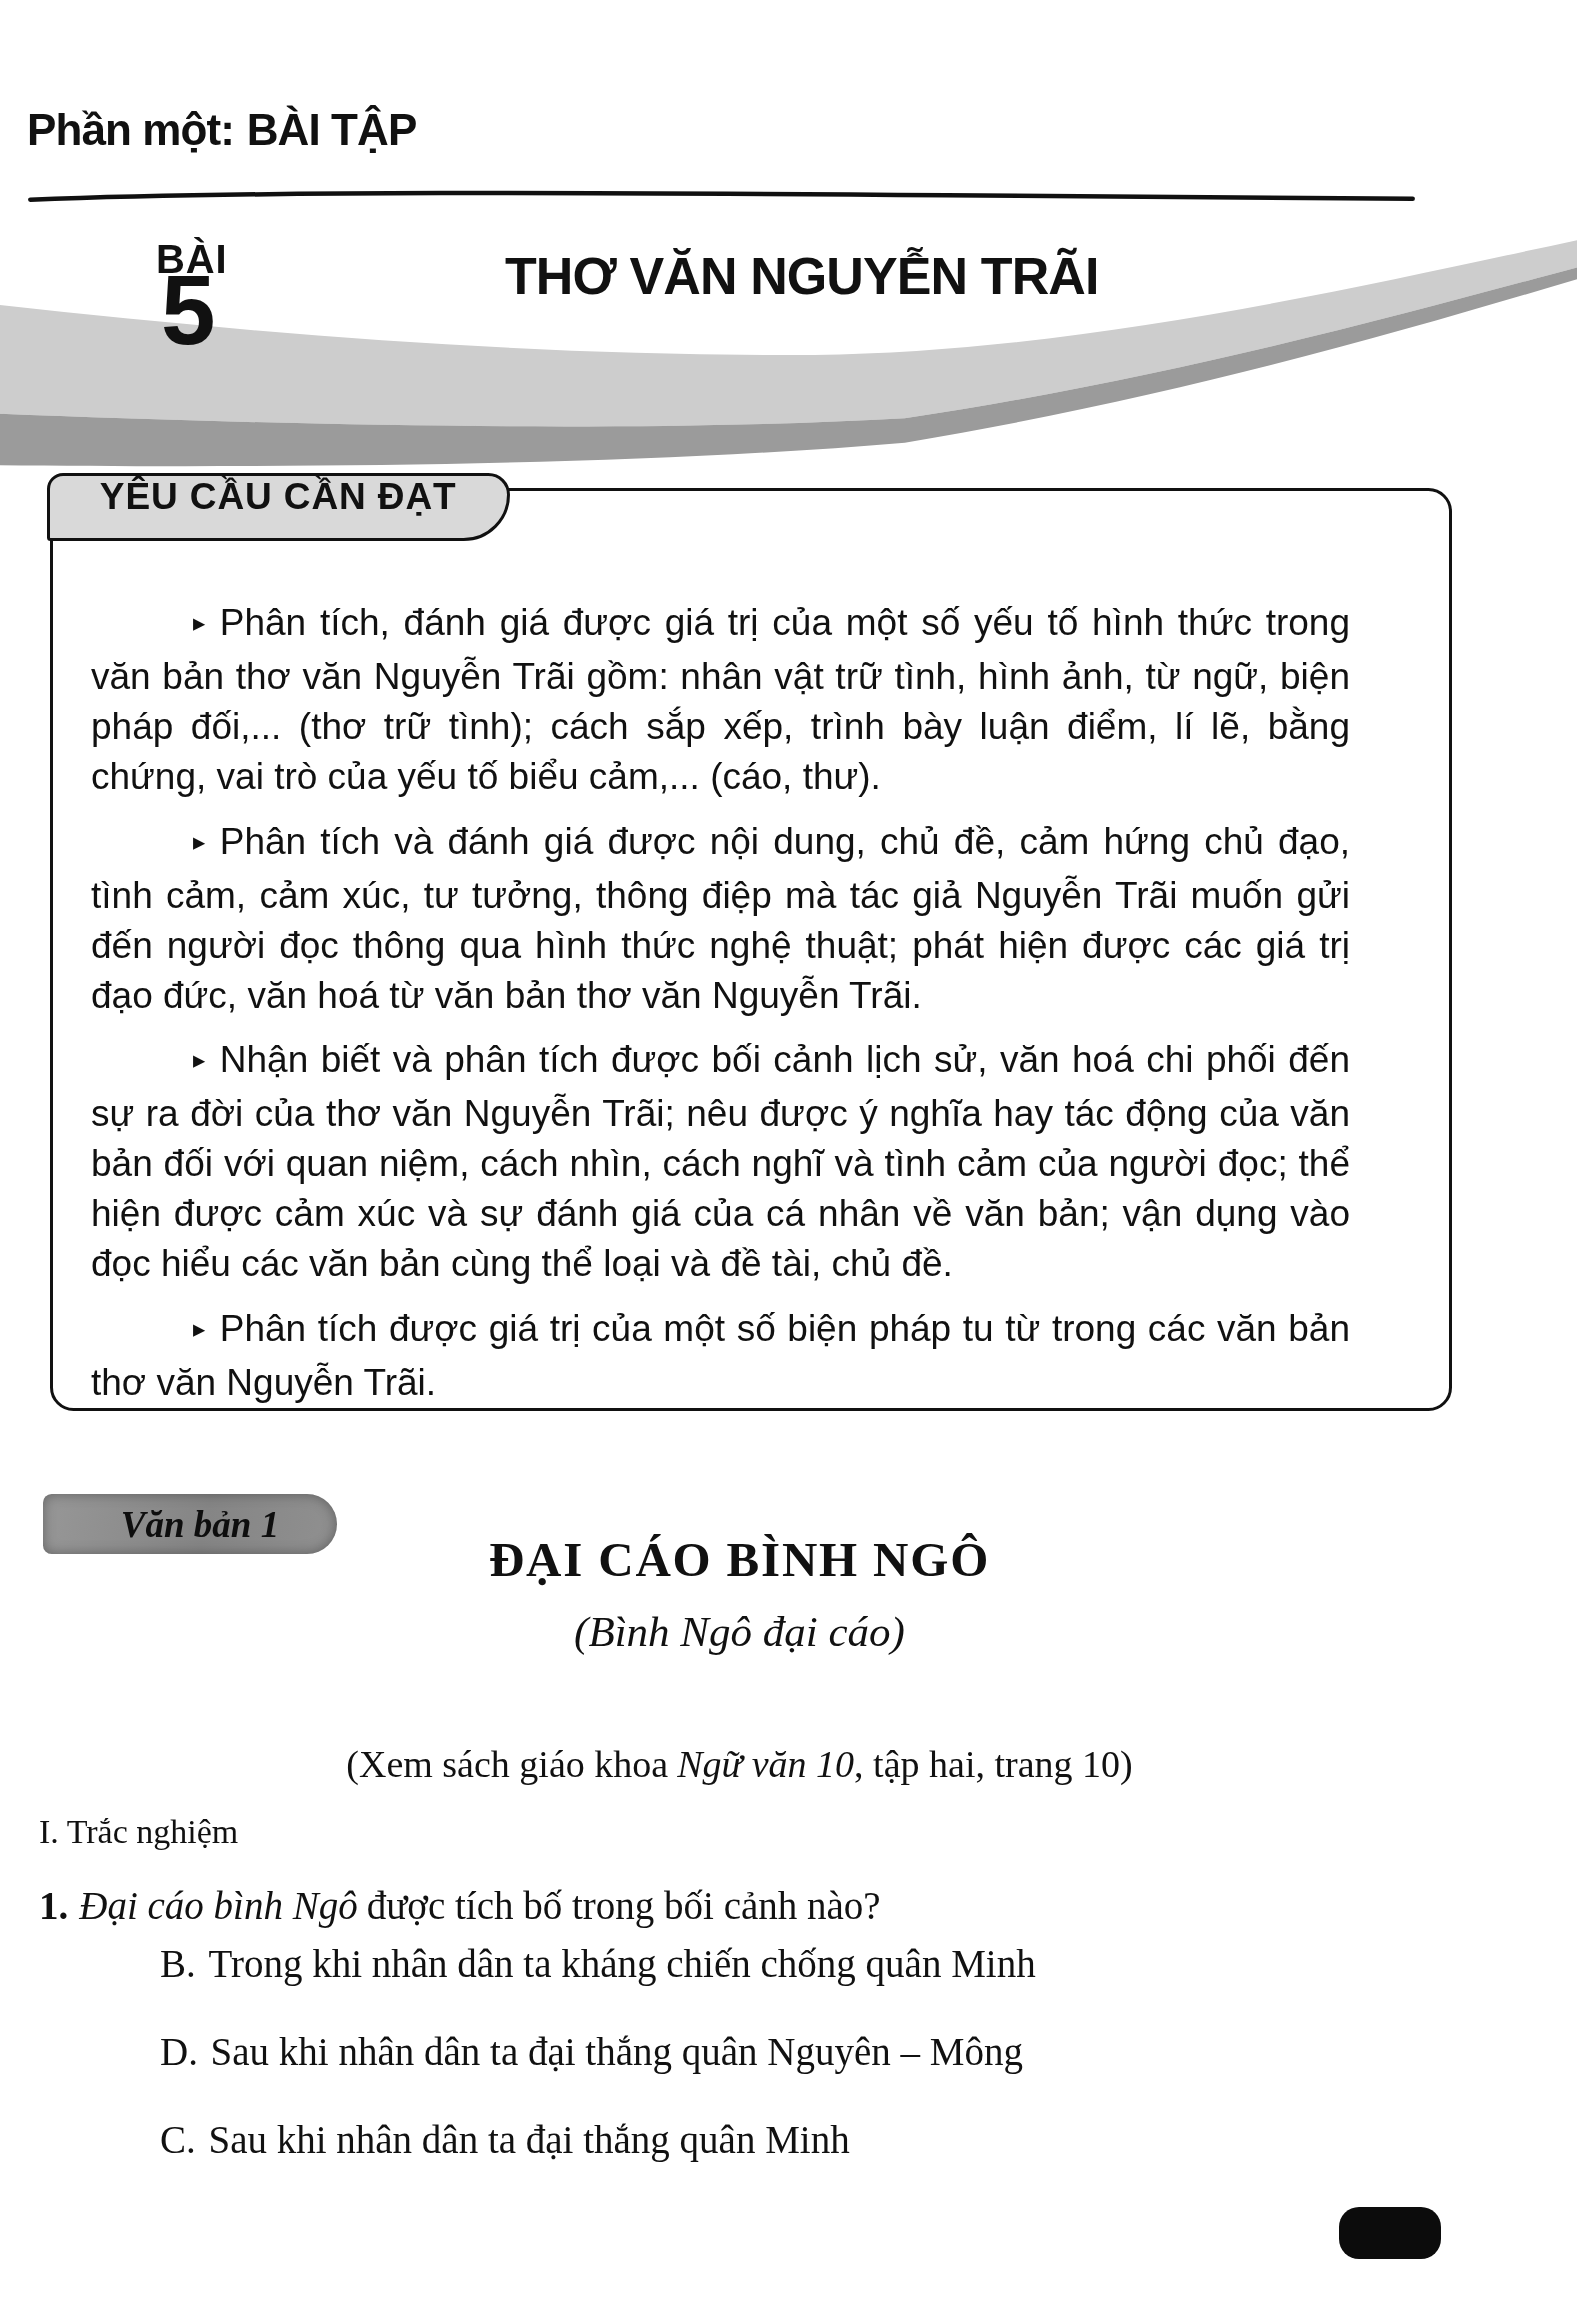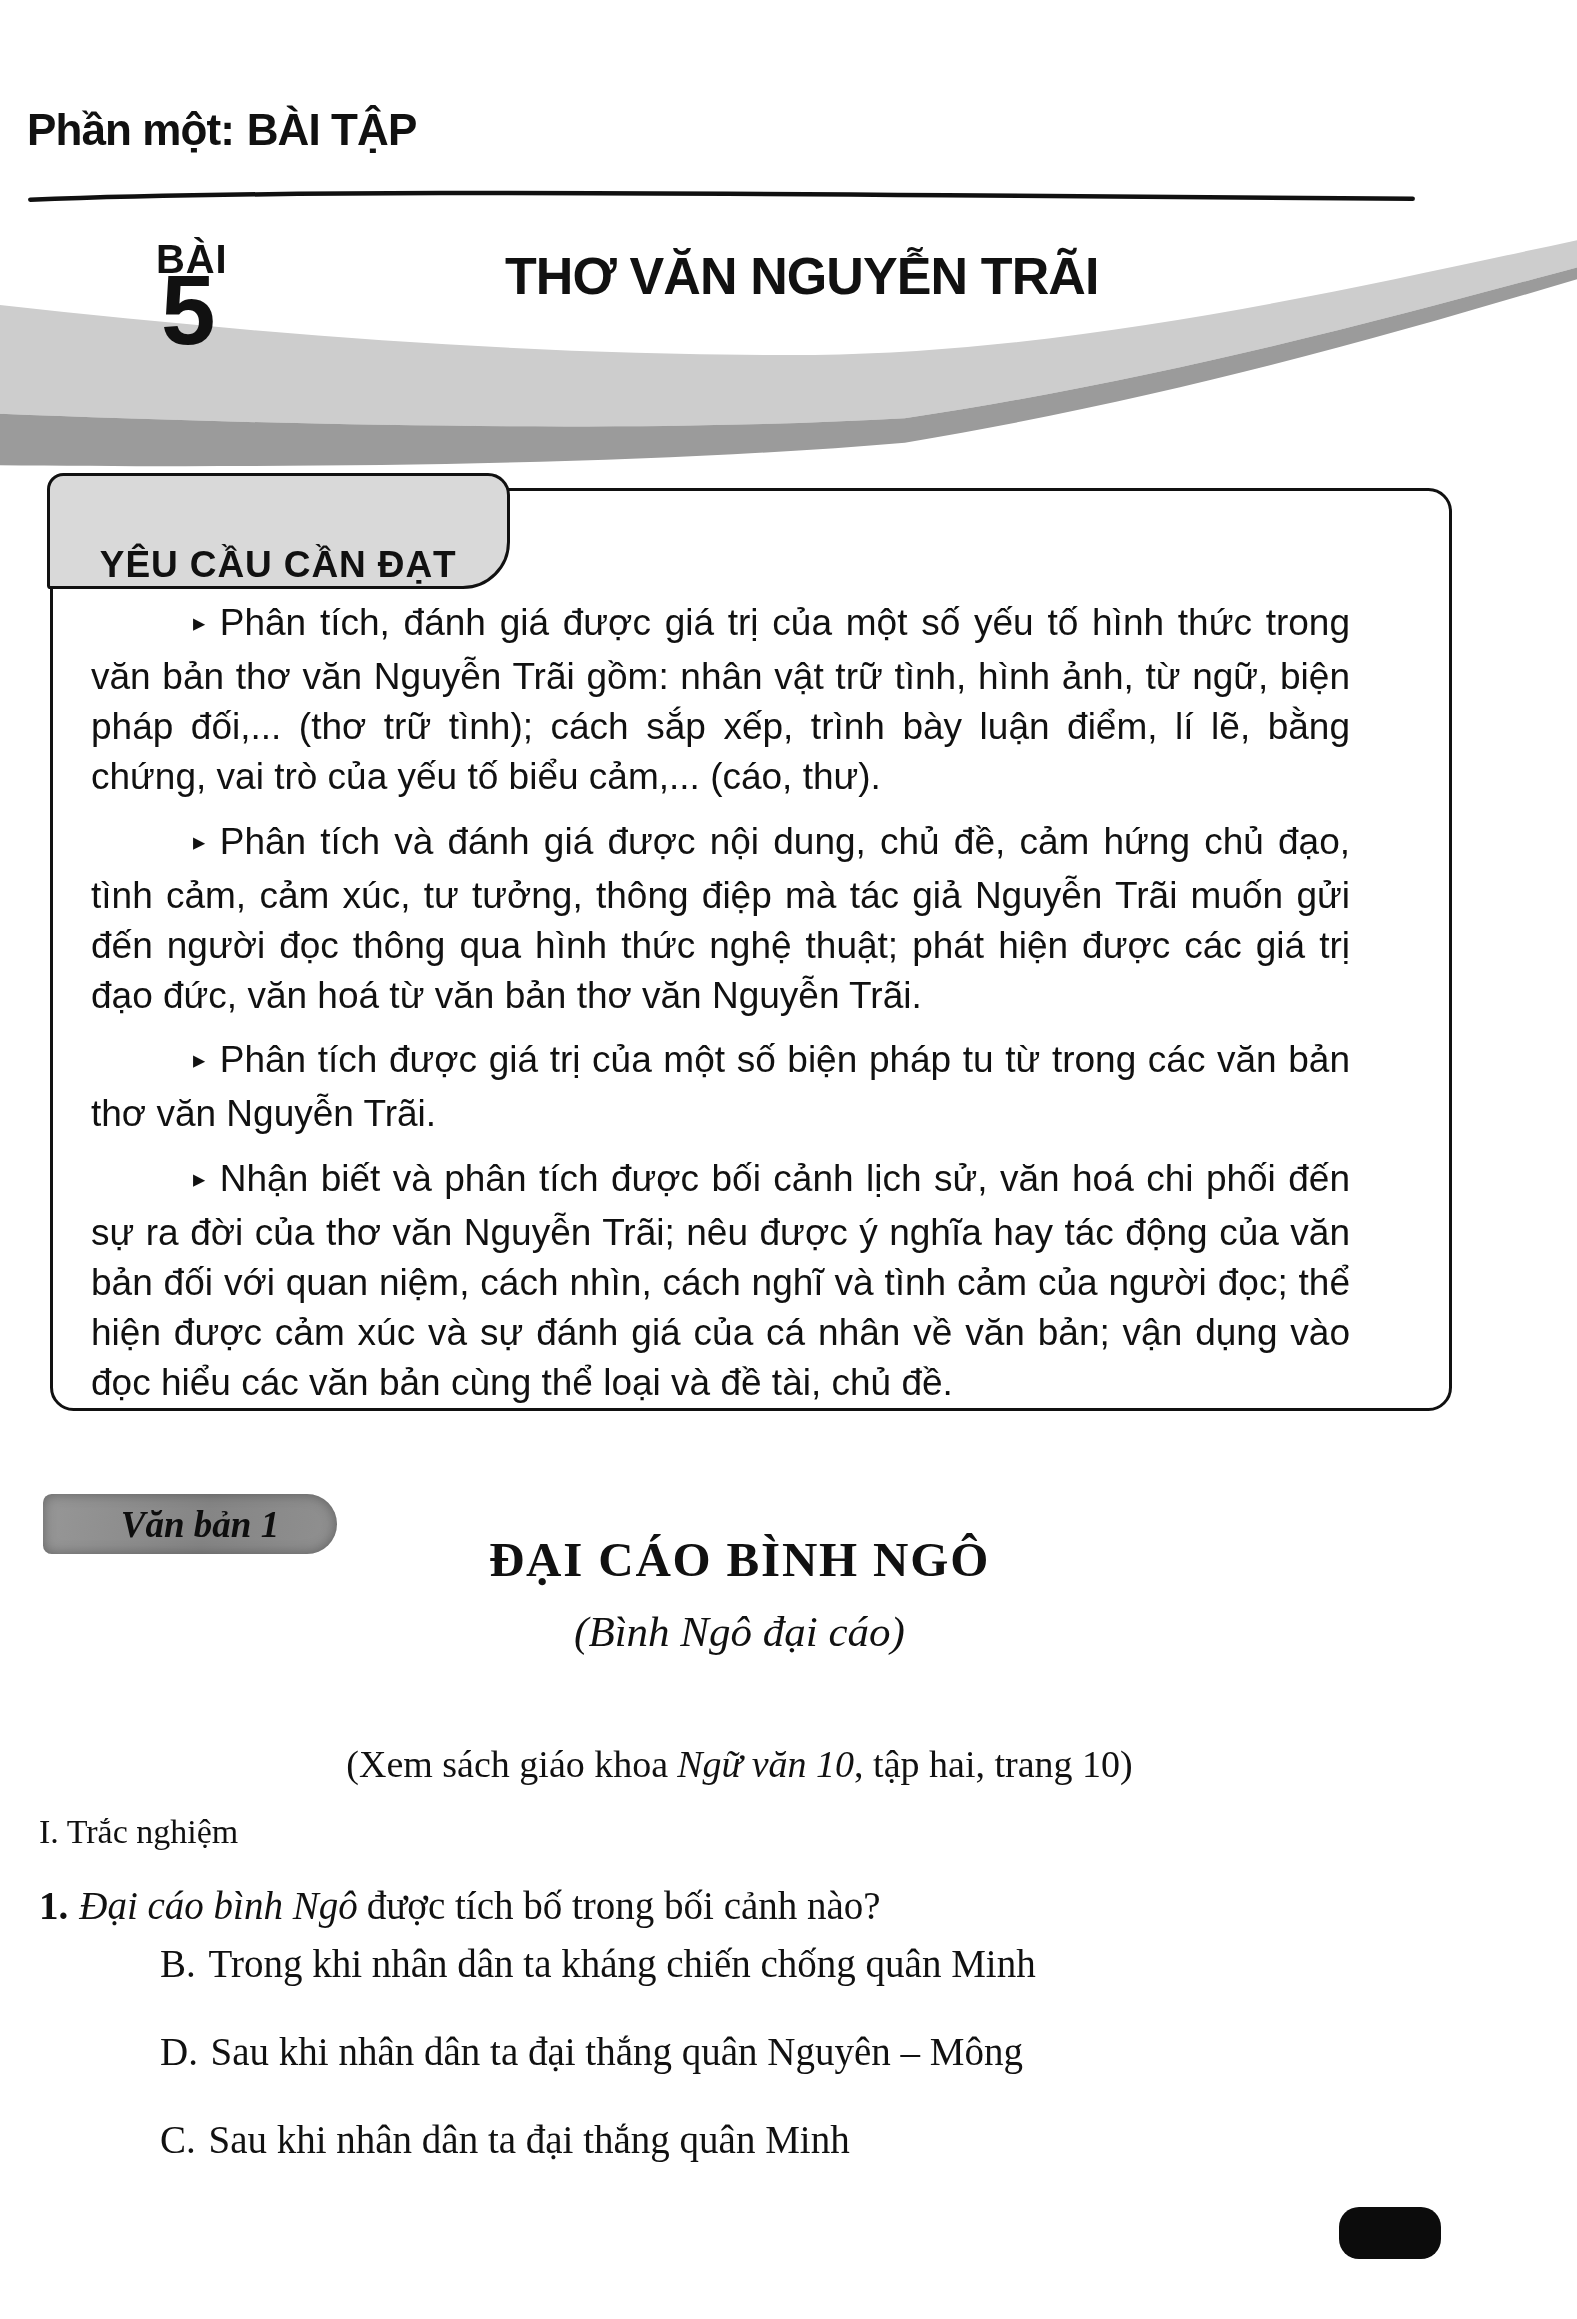--- a/index.html
+++ b/index.html
@@ -17,24 +17,24 @@
   .swoosh{position:absolute;left:0;top:228px;z-index:1;}
   .lesson-label{position:absolute;left:156px;top:237px;font-size:40px;font-weight:700;z-index:2;letter-spacing:0.9px;}
   .lesson-number{position:absolute;left:161px;top:261px;font-size:98px;font-weight:800;z-index:2;line-height:1;}
   .lesson-title{position:absolute;left:505px;top:246px;font-size:52px;font-weight:800;letter-spacing:-0.9px;white-space:nowrap;z-index:2;}
   
   .req-box{
     position:absolute;left:50px;top:488px;width:1402px;height:923px;
     border:3.6px solid var(--ink,#111);border-radius:23.5px;box-sizing:border-box;z-index:3;
   }
   .req-tab{
-    position:absolute;left:-6.3px;top:-18px;width:463px;height:116px;
+    position:absolute;left:-6.3px;top:-18px;width:463px;height:68px;
     background:var(--tab-bg,#d9d9d9);border:3.6px solid var(--ink,#111);
     border-radius:16.3px 22px 47px 3.6px;box-sizing:border-box;
-    display:flex;align-items:flex-end;justify-content:center;
+    display:flex;align-items:flex-start;justify-content:center;
   }
   .req-tab span{font-size:37px;font-weight:700;letter-spacing:0.9px;}
   .req-body{
     position:absolute;left:38px;top:107px;width:1259px;
     font-size:37px;line-height:50px;text-align:justify;
   }
   .req-body p{margin:0 0 14.5px 0;text-indent:51px;}
   .req-body .bullet{font-size:24.4px;display:inline-block;transform:translateY(-3.6px);margin-right:14.5px;}
   
   .doc-badge{
@@ -96,24 +96,24 @@
       <span>YÊU CẦU CẦN ĐẠT</span>
     </div>
     <div class="req-body">
       <p>
         <span class="bullet">▸</span><span>Phân tích, đánh giá được giá trị của một số yếu tố hình thức trong văn bản thơ văn Nguyễn Trãi gồm: nhân vật trữ tình, hình ảnh, từ ngữ, biện pháp đối,... (thơ trữ tình); cách sắp xếp, trình bày luận điểm, lí lẽ, bằng chứng, vai trò của yếu tố biểu cảm,... (cáo, thư).</span>
       </p>
       <p>
         <span class="bullet">▸</span><span>Phân tích và đánh giá được nội dung, chủ đề, cảm hứng chủ đạo, tình cảm, cảm xúc, tư tưởng, thông điệp mà tác giả Nguyễn Trãi muốn gửi đến người đọc thông qua hình thức nghệ thuật; phát hiện được các giá trị đạo đức, văn hoá từ văn bản thơ văn Nguyễn Trãi.</span>
       </p>
       <p>
-        <span class="bullet">▸</span><span>Phân tích được giá trị của một số biện pháp tu từ trong các văn bản thơ văn Nguyễn Trãi.</span>
+        <span class="bullet">▸</span><span>Nhận biết và phân tích được bối cảnh lịch sử, văn hoá chi phối đến sự ra đời của thơ văn Nguyễn Trãi; nêu được ý nghĩa hay tác động của văn bản đối với quan niệm, cách nhìn, cách nghĩ và tình cảm của người đọc; thể hiện được cảm xúc và sự đánh giá của cá nhân về văn bản; vận dụng vào đọc hiểu các văn bản cùng thể loại và đề tài, chủ đề.</span>
       </p>
       <p>
-        <span class="bullet">▸</span><span>Nhận biết và phân tích được bối cảnh lịch sử, văn hoá chi phối đến sự ra đời của thơ văn Nguyễn Trãi; nêu được ý nghĩa hay tác động của văn bản đối với quan niệm, cách nhìn, cách nghĩ và tình cảm của người đọc; thể hiện được cảm xúc và sự đánh giá của cá nhân về văn bản; vận dụng vào đọc hiểu các văn bản cùng thể loại và đề tài, chủ đề.</span>
+        <span class="bullet">▸</span><span>Phân tích được giá trị của một số biện pháp tu từ trong các văn bản thơ văn Nguyễn Trãi.</span>
       </p>
     </div>
   </div>
 
   <div class="doc-badge">
     <span>Văn bản 1</span>
   </div>
 
   <div class="center-col doc-title">ĐẠI CÁO BÌNH NGÔ</div>
   <div class="center-col doc-alt">(Bình Ngô đại cáo)</div>

